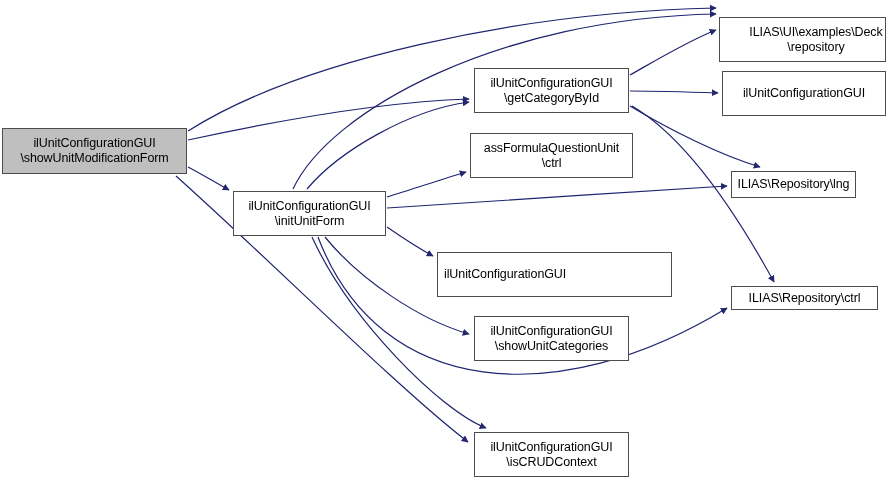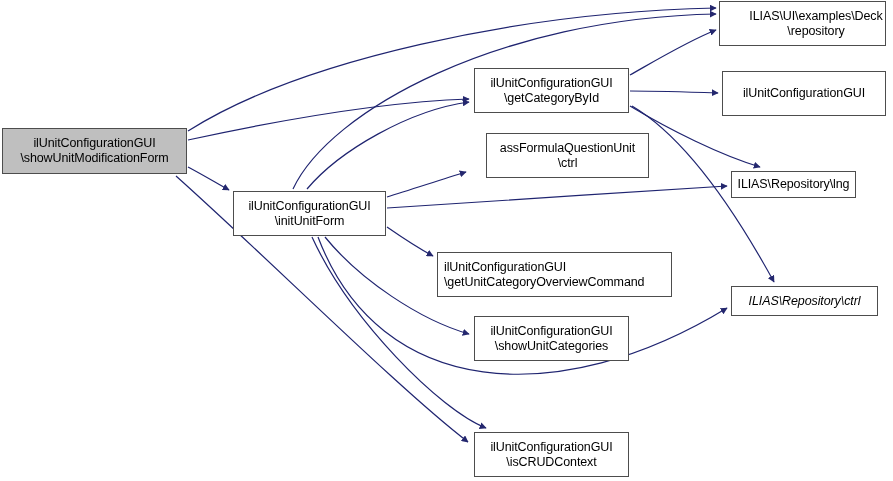--- a/index.html
+++ b/index.html
@@ -77,24 +77,24 @@
       <path d="M 312 237 C 350 320, 440 410, 486 428" fill="none" stroke="#1f2470" stroke-width="1.2" marker-end="url(#arrow)"></path>
       <path d="M 630 75 C 660 58, 690 40, 716 30" fill="none" stroke="#1f2470" stroke-width="1.2" marker-end="url(#arrow)"></path>
       <path d="M 630 91 C 660 91, 690 92, 718 93" fill="none" stroke="#1f2470" stroke-width="1.2" marker-end="url(#arrow)"></path>
       <path d="M 630 106 C 670 130, 720 155, 760 167" fill="none" stroke="#1f2470" stroke-width="1.2" marker-end="url(#arrow)"></path>
       <path d="M 632 106 C 690 140, 740 220, 774 282" fill="none" stroke="#1f2470" stroke-width="1.2" marker-end="url(#arrow)"></path>
     </svg>
 
   <div id="node-layer">
       <div class="node root" style="left: 2px; top: 128px; width: 185px; height: 46px;"><span class="ln">ilUnitConfigurationGUI</span><span class="ln">\showUnitModificationForm</span></div>
       <div class="node" style="left: 233px; top: 191px; width: 153px; height: 45px;"><span class="ln">ilUnitConfigurationGUI</span><span class="ln">\initUnitForm</span></div>
-      <div class="node" style="left: 719px; top: 1px; width: 167px; height: 45px; padding-left: 27px;"><span class="ln">ILIAS\UI\examples\Deck</span><span class="ln">\repository</span></div>
+      <div class="node" style="left: 719px; top: 17px; width: 167px; height: 45px; padding-left: 27px;"><span class="ln">ILIAS\UI\examples\Deck</span><span class="ln">\repository</span></div>
       <div class="node" style="left: 474px; top: 68px; width: 155px; height: 45px;"><span class="ln">ilUnitConfigurationGUI</span><span class="ln">\getCategoryById</span></div>
       <div class="node" style="left: 722px; top: 71px; width: 164px; height: 45px;"><span class="ln">ilUnitConfigurationGUI</span></div>
-      <div class="node" style="left: 470px; top: 133px; width: 163px; height: 45px; margin-left: 16px;"><span class="ln">assFormulaQuestionUnit</span><span class="ln">\ctrl</span></div>
+      <div class="node" style="left: 470px; top: 133px; width: 163px; height: 45px;"><span class="ln">assFormulaQuestionUnit</span><span class="ln">\ctrl</span></div>
       <div class="node" style="left: 731px; top: 171px; width: 125px; height: 27px;"><span class="ln">ILIAS\Repository\lng</span></div>
-      <div class="node leftalign" style="left: 437px; top: 252px; width: 235px; height: 45px;"><span class="ln">ilUnitConfigurationGUI</span><span class="ln">\getUnitCategoryOverviewCommand</span></div>
-      <div class="node" style="left: 731px; top: 286px; width: 147px; height: 30px; font-style: italic;"><span class="ln">ILIAS\Repository\ctrl</span></div>
+      <div class="node leftalign" style="left: 437px; top: 252px; width: 235px; height: 45px;"><span class="ln">ilUnitConfigurationGUI</span></div>
+      <div class="node" style="left: 731px; top: 286px; width: 147px; height: 24px;"><span class="ln">ILIAS\Repository\ctrl</span></div>
       <div class="node" style="left: 474px; top: 316px; width: 155px; height: 45px;"><span class="ln">ilUnitConfigurationGUI</span><span class="ln">\showUnitCategories</span></div>
       <div class="node" style="left: 474px; top: 432px; width: 155px; height: 45px;"><span class="ln">ilUnitConfigurationGUI</span><span class="ln">\isCRUDContext</span></div>
     </div>
 
 </div>
 
 </body></html>

